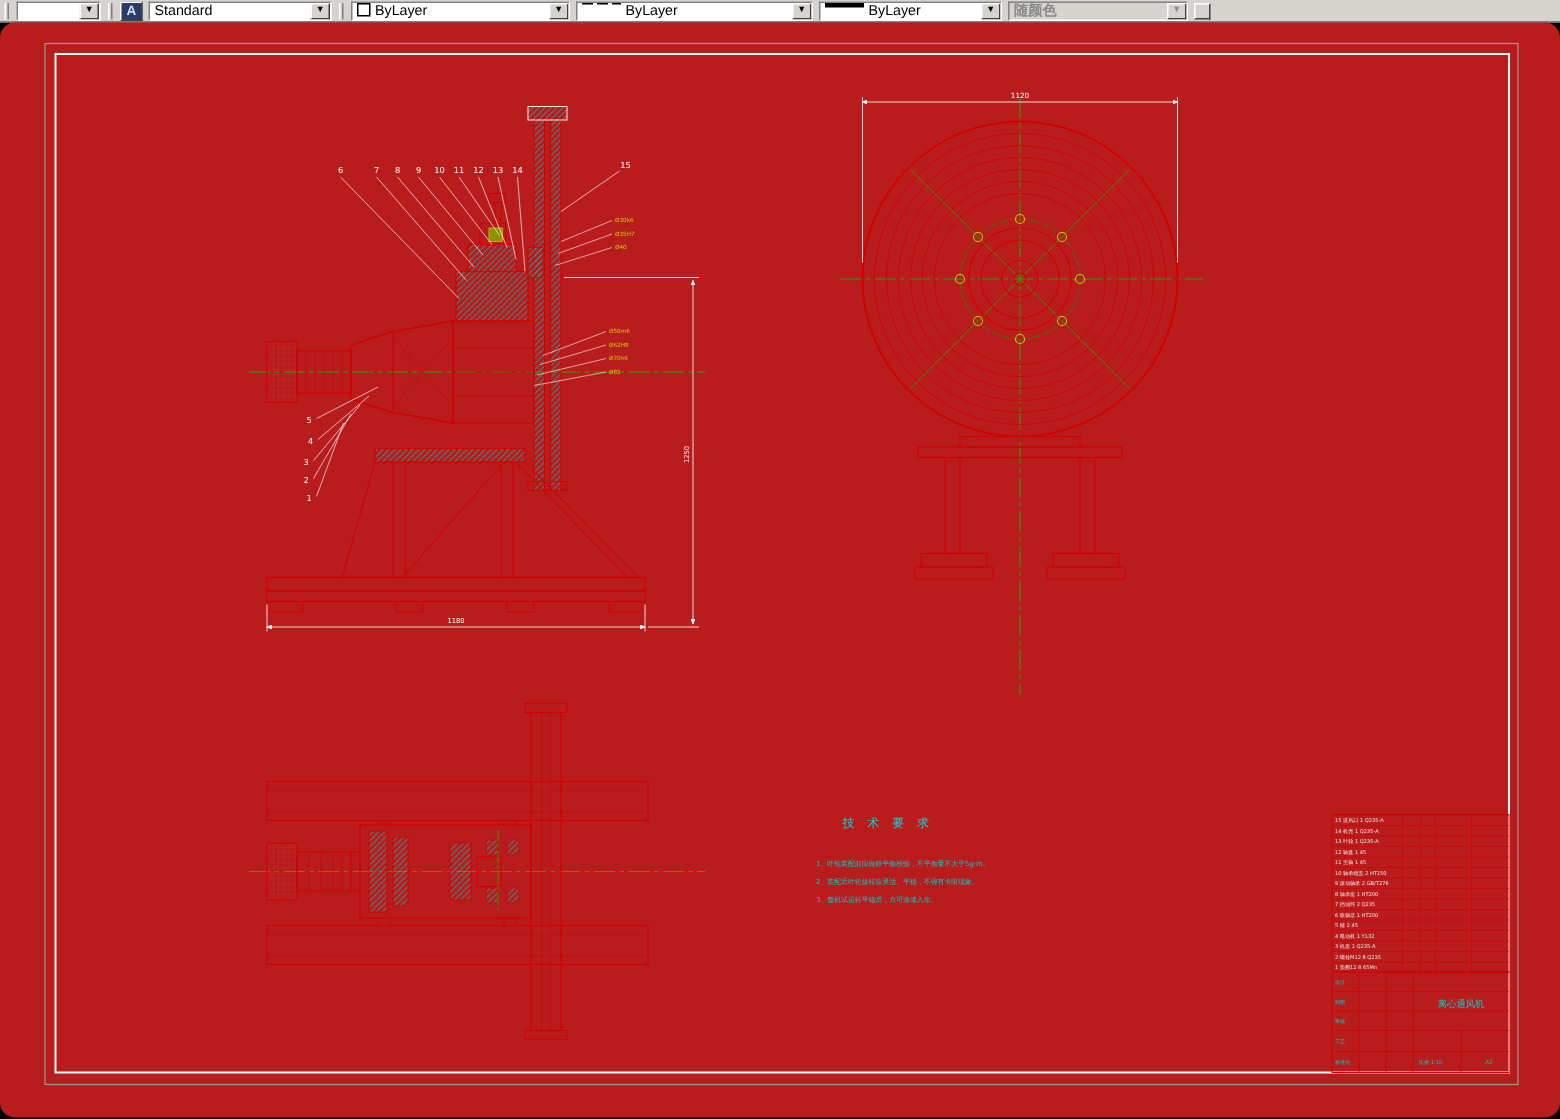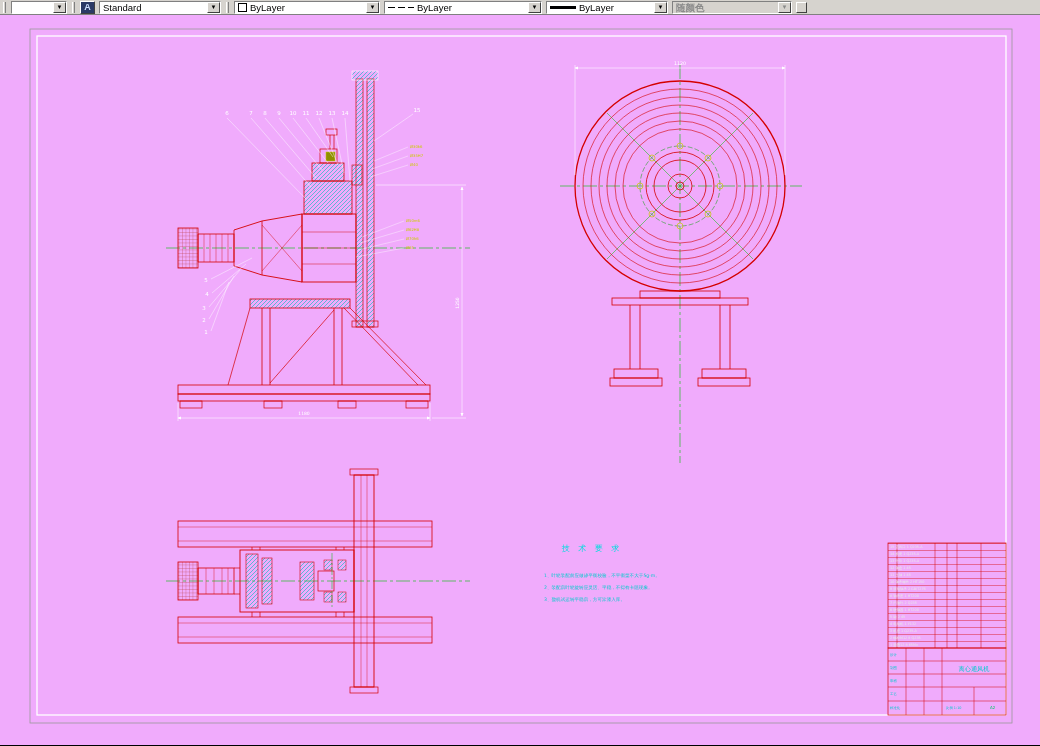--- a/index.html
+++ b/index.html
@@ -6,21 +6,21 @@
   html,body { width:1040px; height:746px; overflow:hidden; background:#000; font-family:"Liberation Sans", sans-serif; }
 
   
   .toolbar {
     height:15px; width:1040px; background:#d6d3ce;
     display:flex; align-items:center; gap:4px; padding:1px 2px;
     border-bottom:1px solid #808080;
   }
   .tb-grip { width:3px; height:11px; border-left:1px solid #ffffff; border-right:1px solid #808080; margin:0 1px; }
   .combo {
-    display:flex; align-items:center; height:13px; background:#ffffff;
+    display:flex; align-items:flex-start; height:13px; background:#ffffff;
     border:1px solid; border-color:#808080 #ffffff #ffffff #808080;
     padding-left:3px; overflow:hidden; flex:none;
   }
   .combo .val { flex:1; font-size:9.5px; line-height:11px; color:#000; white-space:nowrap; overflow:hidden; }
   .combo .arrow {
     width:13px; height:11px; flex:none; margin-left:auto;
     background:#d6d3ce; border:1px solid; border-color:#ffffff #404040 #404040 #ffffff;
     font-size:6px; color:#000; display:flex; align-items:center; justify-content:center;
   }
   .combo.disabled { background:#d6d3ce;font-weight:bold; }
@@ -31,21 +31,21 @@
     border:1px solid; border-color:#ffffff #404040 #404040 #ffffff;
     font-size:9px; font-weight:bold; display:flex; align-items:center; justify-content:center;
   }
   .swatch { width:9px; height:9px; background:#ffffff; border:1px solid #000; flex:none; margin-right:3px; }
   .ltype  { width:26px; height:1px; flex:none; margin-right:3px;
             background:repeating-linear-gradient(90deg,#000 0 7px,transparent 7px 10px); }
   .lweight{ width:26px; height:3px; background:#000; flex:none; margin-right:3px; }
   .tb-btn { width:11px; height:11px; background:#d6d3ce;
             border:1px solid; border-color:#ffffff #404040 #404040 #ffffff; flex:none; }
 
-  .canvas-wrap { width:1040px; height:730px; background:#f0abfc; }
+  .canvas-wrap { width:1040px; height:730px; background:#b91c1c;border-radius:10px; }
   svg text { font-family:"DejaVu Sans", "Liberation Sans", sans-serif; }
 </style>
 </head>
 <body>
 
 <div class="toolbar">
   <div class="tb-grip"></div>
 
   <div class="combo" style="width:56px">
     <span class="val"></span>

